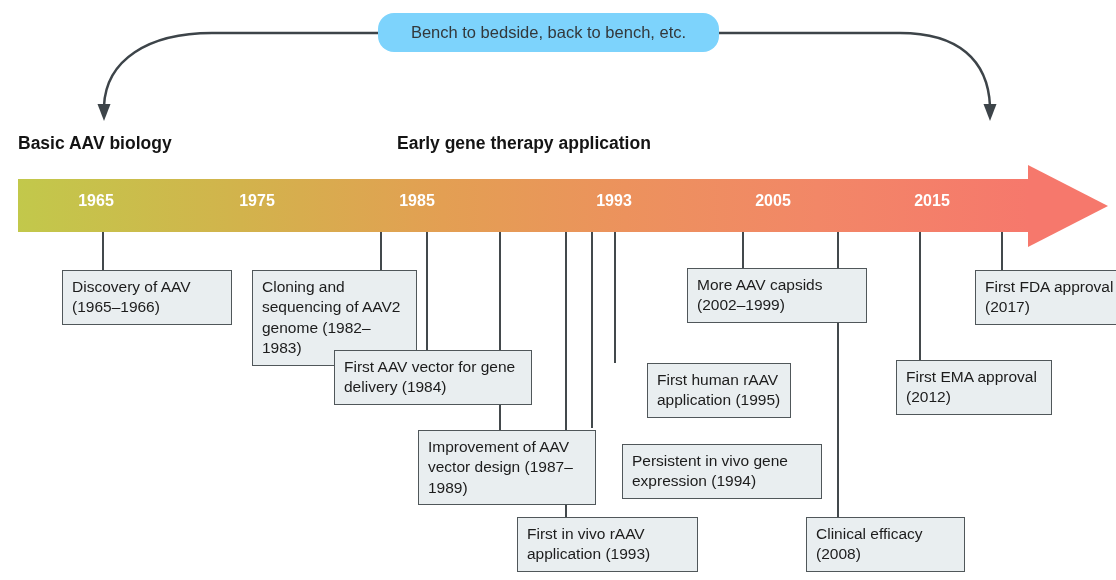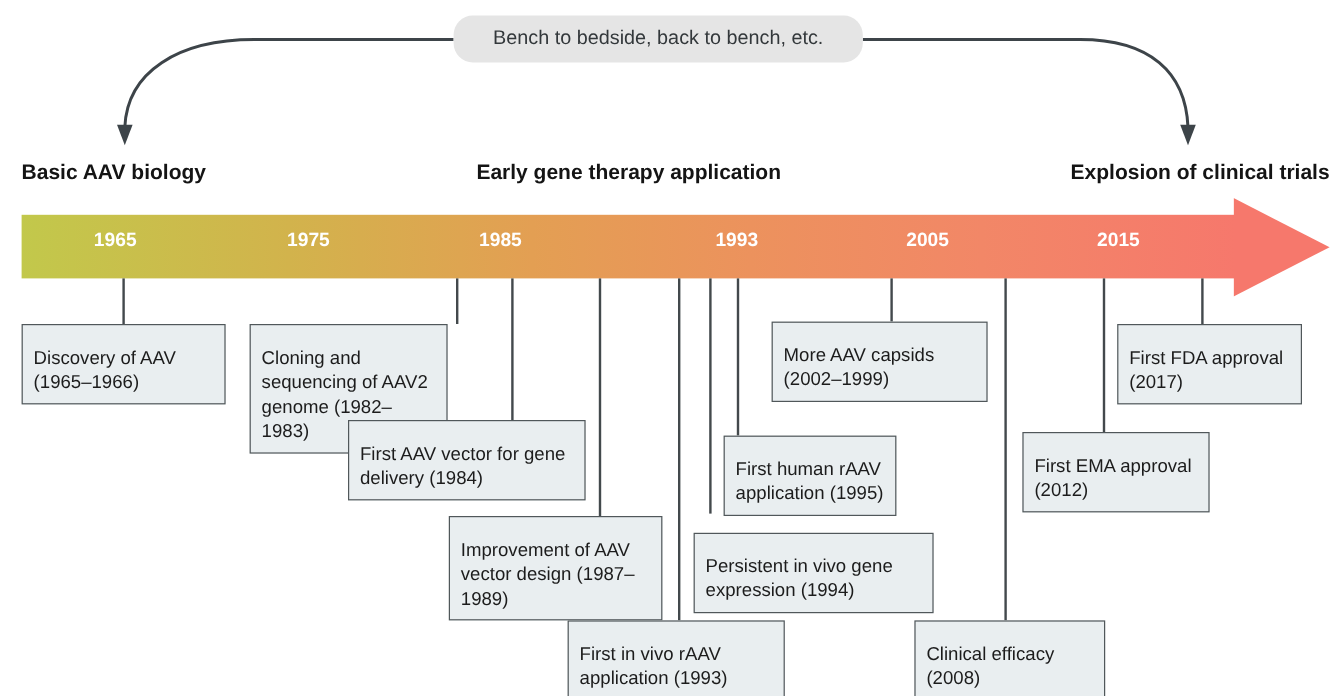--- a/index.html
+++ b/index.html
@@ -6,21 +6,21 @@
   .stage{
     position:relative;
     width:1116px;height:580px;
     background:#ffffff;
     font-family:"Liberation Sans", sans-serif;
     overflow:hidden;
   }
   
   .banner{
     position:absolute;left:378px;top:13px;width:341px;height:39px;
-    background:#e5e5e5;
+    background:#7dd3fc;
     display:flex;align-items:center;justify-content:center;
     font-size:16.5px;color:#33383b;
     z-index:3;
     border-radius:16px;
   }
   .arrow-svg{position:absolute;left:0;top:0;z-index:2;}
   
   .header{
     position:absolute;top:133px;
     font-size:17.5px;font-weight:bold;color:#141414;
@@ -43,42 +43,42 @@
     z-index:2;white-space:nowrap;
   }
   
   .tick{
     position:absolute;width:1.5px;background:#43494c;z-index:1;
   }
   
   .event-box{
     position:absolute;box-sizing:border-box;
     background:#e9eef0;border:1.5px solid#50575a;
-    padding:18px 9px 6px 9px;
+    padding:6px 9px 6px 9px;
     font-size:15.5px;line-height:1.32;color:#1c1c1c;
     z-index:2;
+    margin-left:44px;
   }
 </style>
 </head>
 <body>
 
 <div class="stage">
 
   <svg class="arrow-svg" width="1116" height="580">
     <path d="M 378 33 H 212 C 148 33 106 60 104 106" fill="none" stroke="#3d4449" stroke-width="2.5"></path>
     <polygon points="97.5,104 110.5,104 104,121" fill="#3d4449"></polygon>
     <path d="M 719 33 H 900 C 958 33 988 60 990 106" fill="none" stroke="#3d4449" stroke-width="2.5"></path>
     <polygon points="983.5,104 996.5,104 990,121" fill="#3d4449"></polygon>
   </svg>
 
   <div class="banner">Bench to bedside, back to bench, etc.</div>
 
   <div class="header mid">Early gene therapy application</div>
   <div class="header left">Basic AAV biology</div>
-  <div class="header right">Explosion of clinical trials</div>
 
   <div class="bar"></div>
   <svg class="bar-head" width="84" height="88">
     <polygon points="0,3 0,85 80,44" fill="#f6786c"></polygon>
   </svg>
 
   <span class="year" style="left:96px">1965</span>
   <span class="year" style="left:257px">1975</span>
   <span class="year" style="left:417px">1985</span>
   <span class="year" style="left:614px">1993</span>

